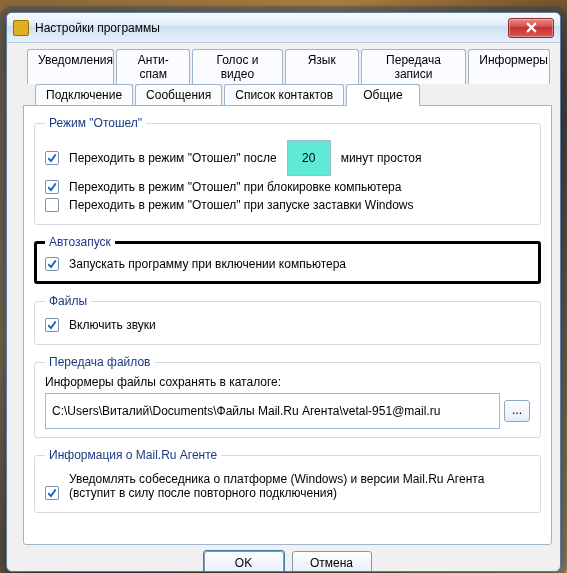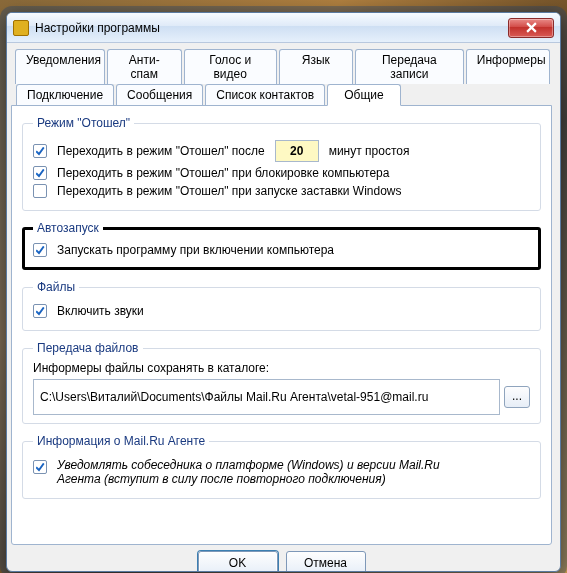--- a/index.html
+++ b/index.html
@@ -17,48 +17,48 @@
   }
   .titlebar .app-icon { width: 16px; height: 16px; background: #e0b020; border: 1px solid #a07000; margin-right: 6px; border-radius: 2px; }
   .titlebar .title { flex: 1; color: #000; }
   .close-btn {
     width: 46px; height: 20px; border-radius: 3px; border: 1px solid #8a2a2a;
     background: linear-gradient(#e98a87,#d24b47 45%,#c2312c 46%,#d95a55);
     display: flex; align-items: center; justify-content: center; color: #fff;
     box-shadow: inset 0 0 0 1px rgba(255,255,255,.35);
   }
   .close-btn svg { width: 11px; height: 11px; }
-  .body { padding: 6px 8px 8px 4px; height: 530px; display: flex; flex-direction: column; }
+  .body { padding: 6px 8px 8px 16px; height: 530px; display: flex; flex-direction: column; }
   .tabs { position: relative; }
   .tabs-row { display: flex; }
   .tab {
     border: 1px solid #9fb4cf; border-bottom: none; background: #fafcff;
     padding: 3px 10px; margin-right: 2px; border-radius: 3px 3px 0 0;
     min-width: 74px; text-align: center; color: #000;
   }
   .tabs-row.row1 { margin-left: 4px; }
-  .tabs-row.row2 { margin-top: 0px; margin-left: 5px; }
+  .tabs-row.row2 { margin-top: 0px; margin-left: 12px; }
   .tab.active {
     background: #fff; position: relative; z-index: 2; border-bottom: 1px solid #fff;
   }
   .tab-pane {
     border: 1px solid #9fb4cf; background: #fff; margin-top: -1px; padding: 10px 10px 6px 10px;
     height: 440px; border-radius: 0 0 3px 3px; position: relative; z-index: 1;
   }
   fieldset {
     border: 1px solid #d4dbe6; border-radius: 3px; margin: 0 0 10px 0; padding: 6px 10px 8px 10px;
   }
   fieldset.highlight { border: 3px solid #000; padding: 4px 8px 6px 8px; }
   legend { padding: 0 4px; color: #1a3a80; }
   .row { display: flex; align-items: center; margin: 4px 0; gap: 4px; }
   .chk { width: 14px; height: 14px; border: 1px solid #7a92b2; background: #fff; display: inline-flex; align-items: center; justify-content: center; margin-right: 6px; border-radius: 2px; }
   .chk.checked::after { content: ""; width: 9px; height: 9px; background: linear-gradient(135deg,#2a7de1,#0a4aa0); clip-path: polygon(14% 44%, 0 60%, 40% 100%, 100% 18%, 84% 4%, 38% 66%); }
   .num-input {
-    width: 44px; height: 22px; border: 1px solid #a8b8cc; background: #fef9c3; text-align: center;
-    margin: 0 6px; padding: 2px; font-weight: bold;
+    width: 44px; height: 36px; border: 1px solid #a8b8cc; background: #5eead4; text-align: center;
+    margin: 0 6px; padding: 2px;
   }
   .path-row { display: flex; align-items: center; gap: 4px; margin-top: 4px; }
   .path-input {
     flex: 1; height: 36px; border: 1px solid #a8b8cc; background: #fff; padding: 2px 6px;
     overflow: hidden; white-space: nowrap; text-overflow: ellipsis;
   }
   .browse-btn {
     width: 26px; height: 22px; border: 1px solid #8fa4bd; border-radius: 3px;
     background: linear-gradient(#fdfdfe,#e7eef7); text-align: center; line-height: 18px;
   }
@@ -142,21 +142,21 @@
             <legend>Передача файлов</legend>
             <div class="label">Информеры файлы сохранять в каталоге:</div>
             <div class="path-row">
               <input class="path-input" value="C:\Users\Виталий\Documents\Файлы Mail.Ru Агента\vetal-951@mail.ru" style="">
               <div class="browse-btn">...</div>
             </div>
           </fieldset>
 
           <fieldset>
             <legend>Информация о Mail.Ru Агенте</legend>
-            <div class="row" style="align-items:flex-start;font-style:italic;">
+            <div class="row" style="align-items:flex-end;">
               <span class="chk checked" style="margin-top:2px;"></span>
               <span class="label" style="max-width:420px;">Уведомлять собеседника о платформе (Windows) и версии Mail.Ru Агента (вступит в силу после повторного подключения)</span>
             </div>
           </fieldset>
 
         </div>
       </div>
 
       <div class="footer">
         <div class="btn default">OK</div>

